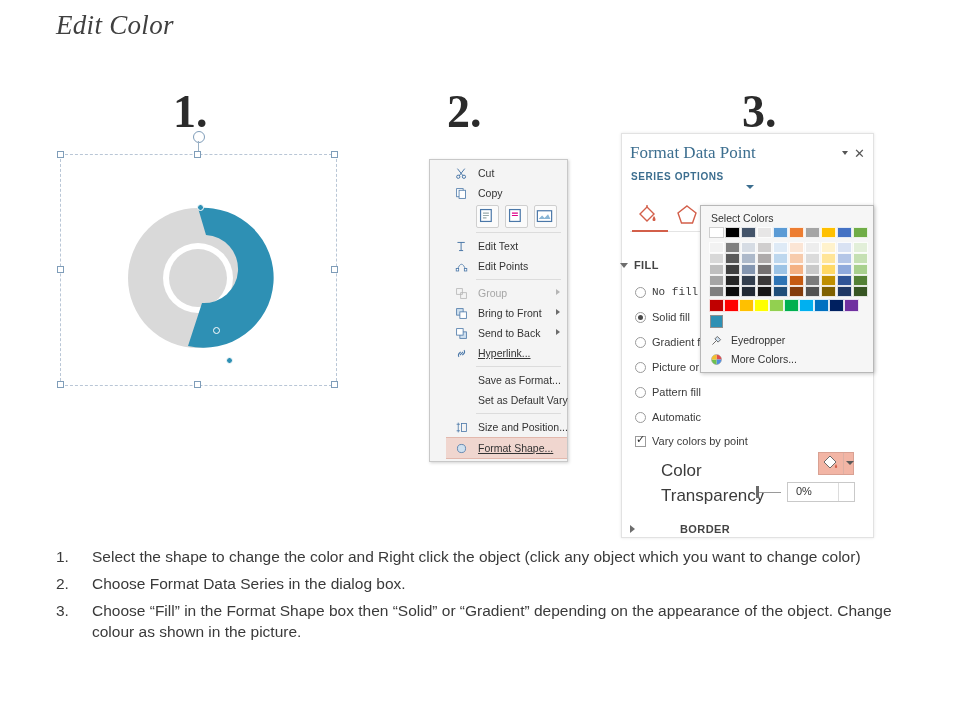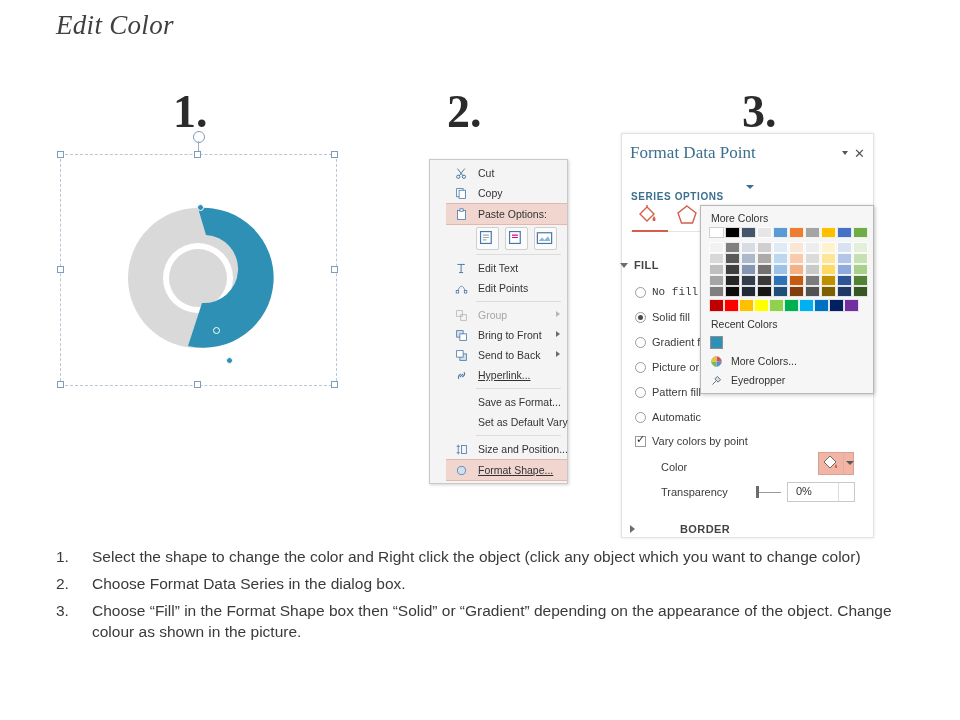--- a/index.html
+++ b/index.html
@@ -225,21 +225,21 @@
     top: 16px;
     width: 0; height: 0;
     border-left: 4px solid #555;
     border-top: 3.5px solid transparent;
     border-bottom: 3.5px solid transparent;
     transform: rotate(90deg);
   }
   .fdp-series {
     position: absolute;
     left: 9px;
-    top: 57px;
+    top: 37px;
     font-size: 10px;
     font-weight: bold;
     color: #3c6e8f;
     letter-spacing: 0.6px;
   }
   .fdp-series-caret {
     position: absolute;
     left: 124px;
     top: 51px;
     width: 0; height: 0;
@@ -329,21 +329,21 @@
   .chk::after {
     content: "✓";
     position: absolute;
     left: 0px;
     top: -4px;
     font-size: 11px;
     color: #2b2b2b;
   }
   .field-label {
     position: absolute;
-    font-size: 11px;
+    font-size: 17px;
     color: #3b3b3b;
   }
   .color-btn {
     position: absolute;
     left: 196px;
     top: 318px;
     width: 36px;
     height: 23px;
     background: #f2b5a5;
     border: 1px solid #d9a193;
@@ -533,29 +533,20 @@
   <div class="ctx-item">
     <svg class="ctx-ico" viewBox="0 0 16 16">
         <g stroke="#4a77a8" fill="#fff" stroke-width="1">
           <rect x="2" y="2" width="8" height="10"></rect>
           <rect x="5" y="4" width="8" height="10"></rect>
         </g>
       </svg>
     <span>Copy</span>
   </div>
 
-  <div class="ctx-item highlight">
-    <svg class="ctx-ico" viewBox="0 0 16 16">
-        <g stroke="#4a77a8" fill="#fff" stroke-width="1">
-          <rect x="3" y="3" width="10" height="11"></rect>
-          <rect x="6" y="1" width="4" height="3"></rect>
-        </g>
-      </svg>
-    <span>Paste Options:</span>
-  </div>
 
   <div class="paste-row">
     <div class="paste-btn">
       <svg viewBox="0 0 16 16" width="19" height="19">
           <g stroke="#4a77a8" fill="#fff" stroke-width="1">
             <rect x="3" y="3" width="9" height="10"></rect>
           </g>
           <path d="M5 6h5M5 8h5M5 10h3" stroke="#9aa" stroke-width="1"></path>
         </svg>
     </div>
@@ -757,21 +748,21 @@
     <span class="arrows"></span>
   </div>
 
   <div class="border-head">
     <span class="tri-right" style="left:-14px;"></span>
     <span>BORDER</span>
   </div>
 </div>
 
 <div class="picker">
-  <div class="picker-head">More Colors</div>
+  <div class="picker-head">Select Colors</div>
 
   <div class="swatch-grid">
     <div class="sw" style="background:#ffffff;border:1px solid #cfcfcf;"></div>
     <div class="sw" style="background:#000000;"></div>
     <div class="sw" style="background:#44546a;"></div>
     <div class="sw" style="background:#e7e6e6;"></div>
     <div class="sw" style="background:#5b9bd5;"></div>
     <div class="sw" style="background:#ed7d31;"></div>
     <div class="sw" style="background:#a5a5a5;"></div>
     <div class="sw" style="background:#ffc000;"></div>
@@ -846,43 +837,42 @@
     <div class="sw" style="background:#ffc000;"></div>
     <div class="sw" style="background:#ffff00;"></div>
     <div class="sw" style="background:#92d050;"></div>
     <div class="sw" style="background:#00b050;"></div>
     <div class="sw" style="background:#00b0f0;"></div>
     <div class="sw" style="background:#0070c0;"></div>
     <div class="sw" style="background:#002060;"></div>
     <div class="sw" style="background:#7030a0;"></div>
   </div>
 
-  <div class="picker-head">Recent Colors</div>
   <div class="picker-item">
     <span class="recent-sw"></span>
+  </div>
+  <div class="picker-item">
+    <svg style="position:absolute;left:9px;top:3px;" width="13" height="13" viewBox="0 0 16 16">
+      <g stroke="#6b6b6b" fill="none" stroke-width="1.2">
+        <path d="M3 13 L8 8"></path>
+          <path d="M9 3 L13 7 L10 10 L6 6 Z" fill="#cfe0ef"></path>
+      </g>
+    </svg>
+    <span>Eyedropper</span>
   </div>
   <div class="picker-item">
     <svg style="position:absolute;left:9px;top:3px;" width="13" height="13" viewBox="0 0 16 16">
       <circle cx="8" cy="8" r="6" fill="#fff" stroke="#9b9b9b"></circle>
       <path d="M8 2 A6 6 0 0 1 14 8 L8 8 Z" fill="#e04f4f"></path>
       <path d="M14 8 A6 6 0 0 1 8 14 L8 8 Z" fill="#4f8ee0"></path>
       <path d="M8 14 A6 6 0 0 1 2 8 L8 8 Z" fill="#6fc04f"></path>
       <path d="M2 8 A6 6 0 0 1 8 2 L8 8 Z" fill="#f0c030"></path>
     </svg>
     <span>More Colors...</span>
   </div>
-  <div class="picker-item">
-    <svg style="position:absolute;left:9px;top:3px;" width="13" height="13" viewBox="0 0 16 16">
-      <g stroke="#6b6b6b" fill="none" stroke-width="1.2">
-        <path d="M3 13 L8 8"></path>
-          <path d="M9 3 L13 7 L10 10 L6 6 Z" fill="#cfe0ef"></path>
-      </g>
-    </svg>
-    <span>Eyedropper</span>
-  </div>
 </div>
 
 <div class="instructions">
   <div class="instr-row">
     <div class="instr-num">1.</div>
     <div class="instr-text">Select the shape to change the color and Right click the object (click any object which you want to change color)</div>
   </div>
   <div class="instr-row">
     <div class="instr-num">2.</div>
     <div class="instr-text">Choose Format Data Series in the dialog box.</div>

